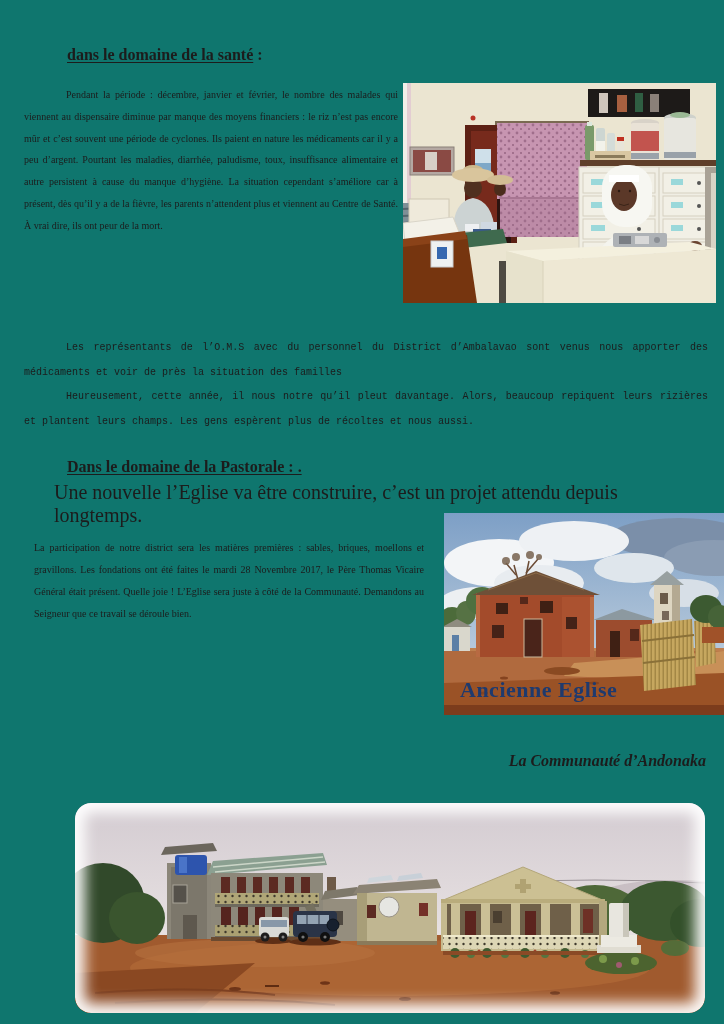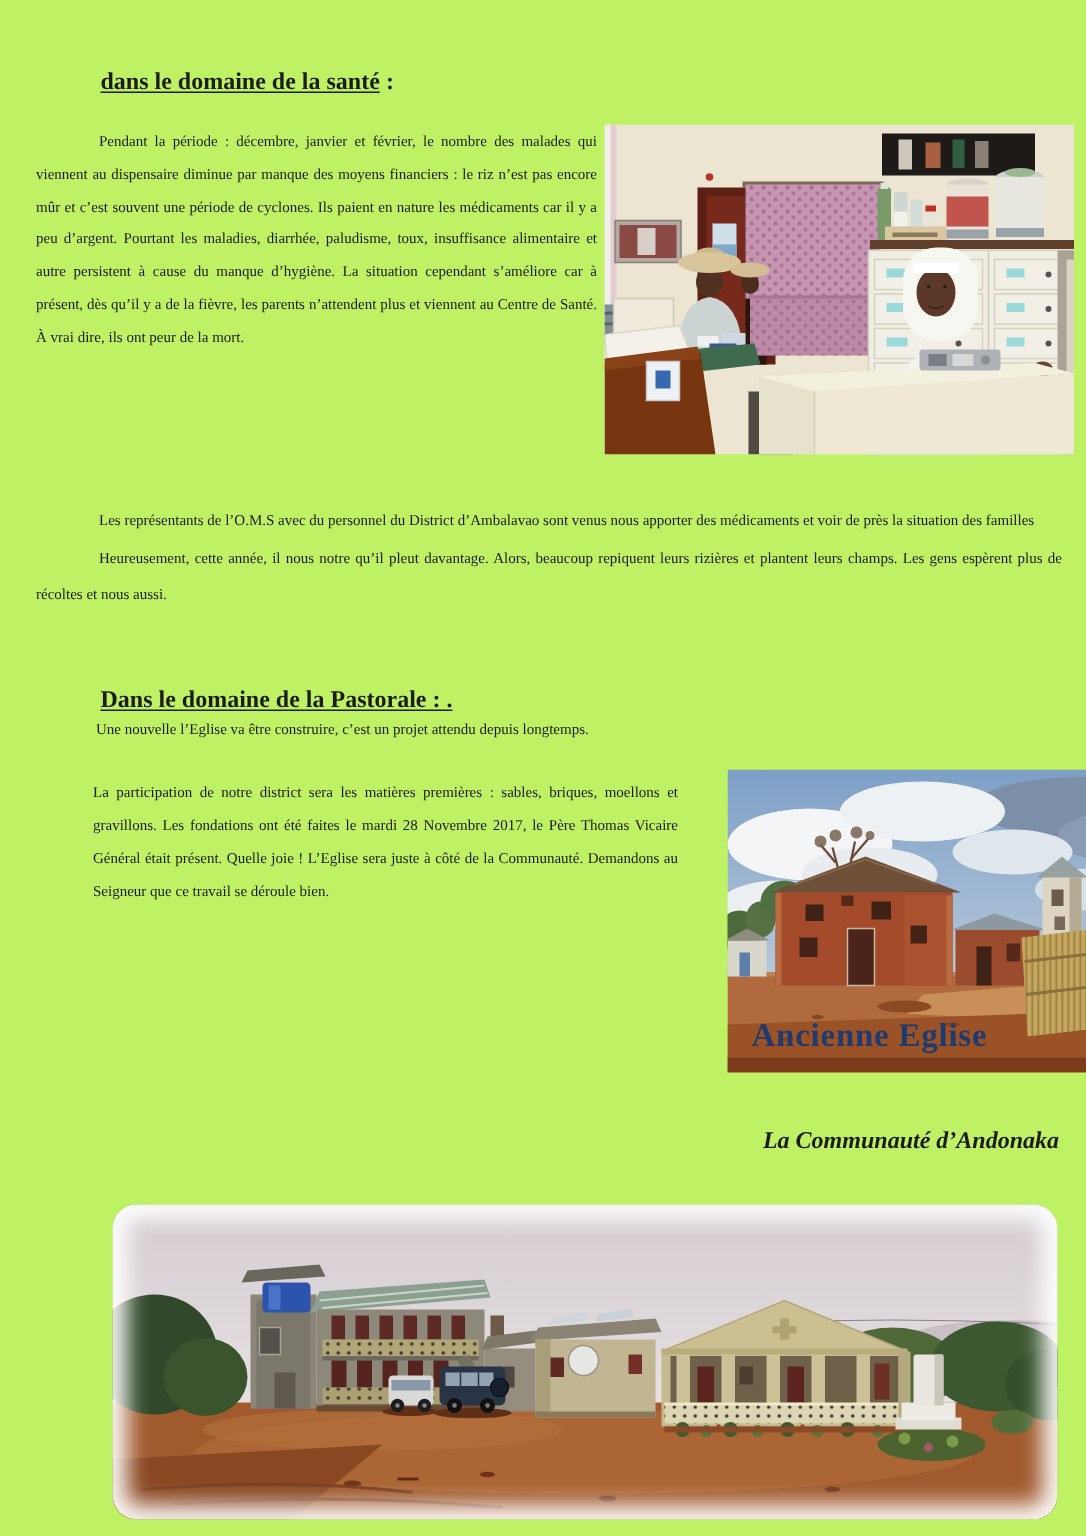--- a/index.html
+++ b/index.html
@@ -1,37 +1,37 @@
 <!DOCTYPE html>
 <html><head>
 <meta charset="utf-8">
 <style>
   html,body { margin:0; padding:0; background:#ffffff; }
   .page {
     position:relative; width:724px; height:1024px; margin:0 auto;
-    background:#bef264; overflow:hidden;
+    background:#0f766e; overflow:hidden;
     font-family:"Liberation Serif", serif; color:#1c1c1c;
   }
   .heading { position:absolute; font-size:16px; font-weight:bold; white-space:nowrap; }
   .heading .u { text-decoration:underline; text-underline-offset:2px; }
   .h-sante { left:67px; top:46px; }
   .h-pastorale { left:67px; top:458px; }
   p { margin:0; }
   .body-txt { font-size:10px; line-height:21.8px; text-align:justify; }
   .p1 { position:absolute; left:24px; top:84px; width:374px; text-indent:42px; }
   .p23 { position:absolute; left:24px; top:336px; width:684px; line-height:24.6px; }
-  .p23 p { text-indent:42px; }
-  .intro { position:absolute; left:64px; top:481px; width:620px; font-size:10px; }
-  .p4 { position:absolute; left:34px; top:518px; width:390px; line-height:21.9px;margin-left:28px; }
+  .p23 p { text-indent:42px;font-family:Liberation Mono, monospace; }
+  .intro { position:absolute; left:54px; top:481px; width:620px; font-size:20px; }
+  .p4 { position:absolute; left:34px; top:537px; width:390px; line-height:21.9px; }
   .p5 { position:absolute; left:34px; top:655px; width:390px; line-height:21.9px; text-indent:42px; }
   .signature { position:absolute; right:18px; top:752px; font-size:16px; font-weight:bold; font-style:italic; }
   .photo { position:absolute; }
   .photo svg { display:block; }
   .photo1 { left:403px; top:83px; width:313px; height:220px; }
-  .photo2 { left:449px; top:513px; width:220px; height:202px;padding-left:36px; }
+  .photo2 { left:408px; top:513px; width:220px; height:202px;padding-left:36px; }
   .photo3 { left:75px; top:803px; width:630px; height:210px; border-radius:16px; overflow:hidden; }
   .photo3::after {
     content:""; position:absolute; inset:0; border-radius:16px; pointer-events:none;
     box-shadow: inset 0 0 14px 10px rgba(255,255,255,0.95);
   }
 </style>
 </head>
 <body>
 
 <div class="page">

